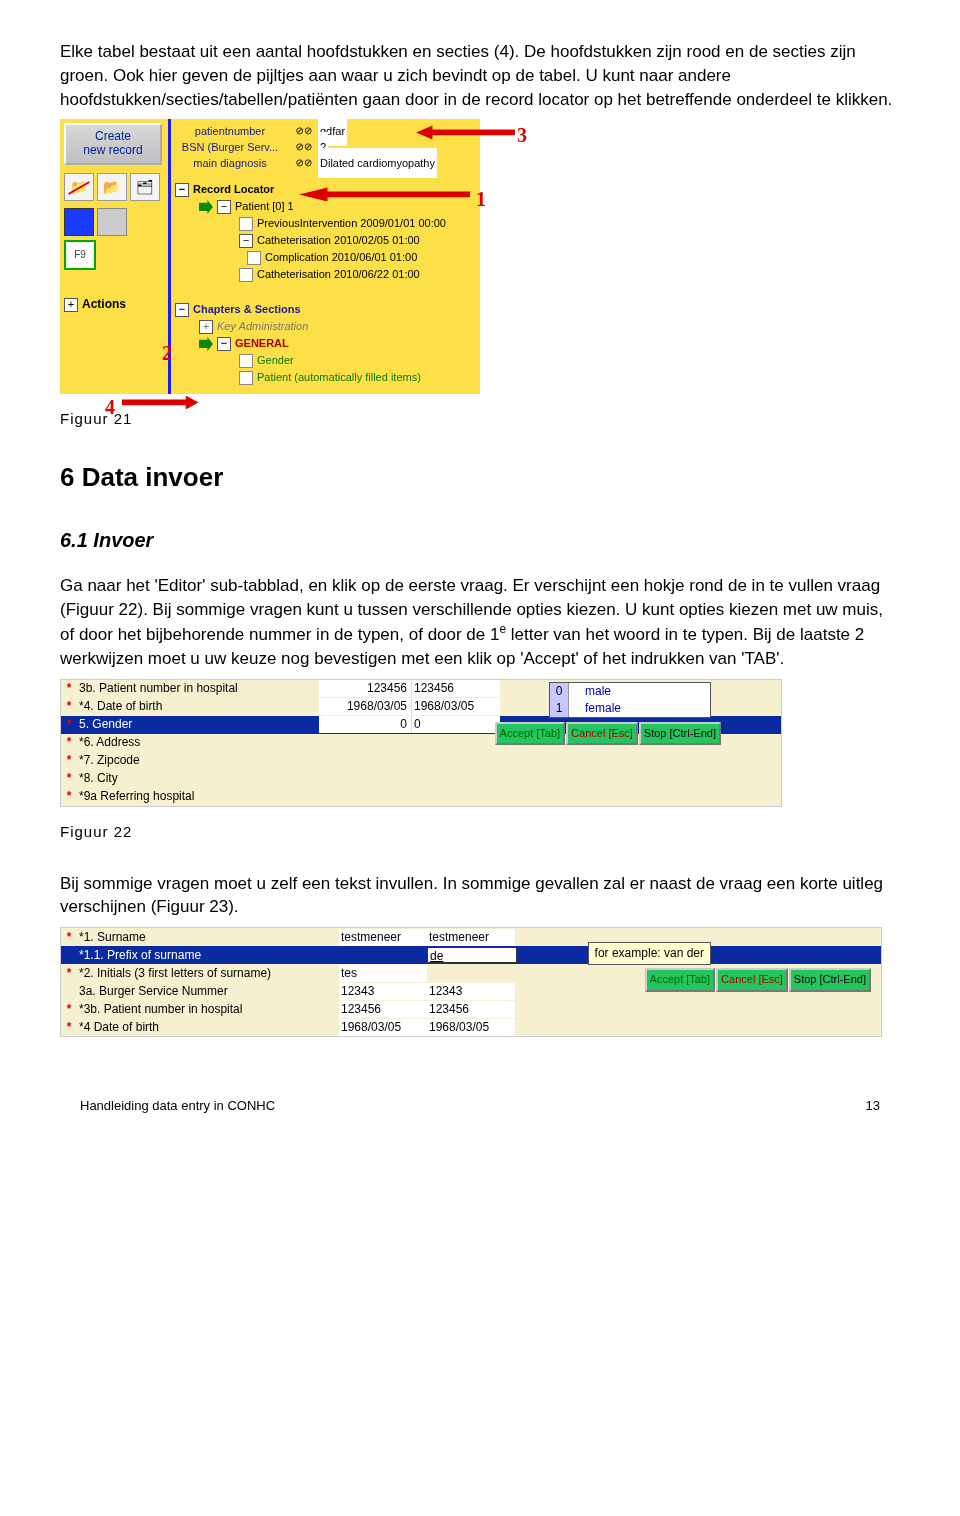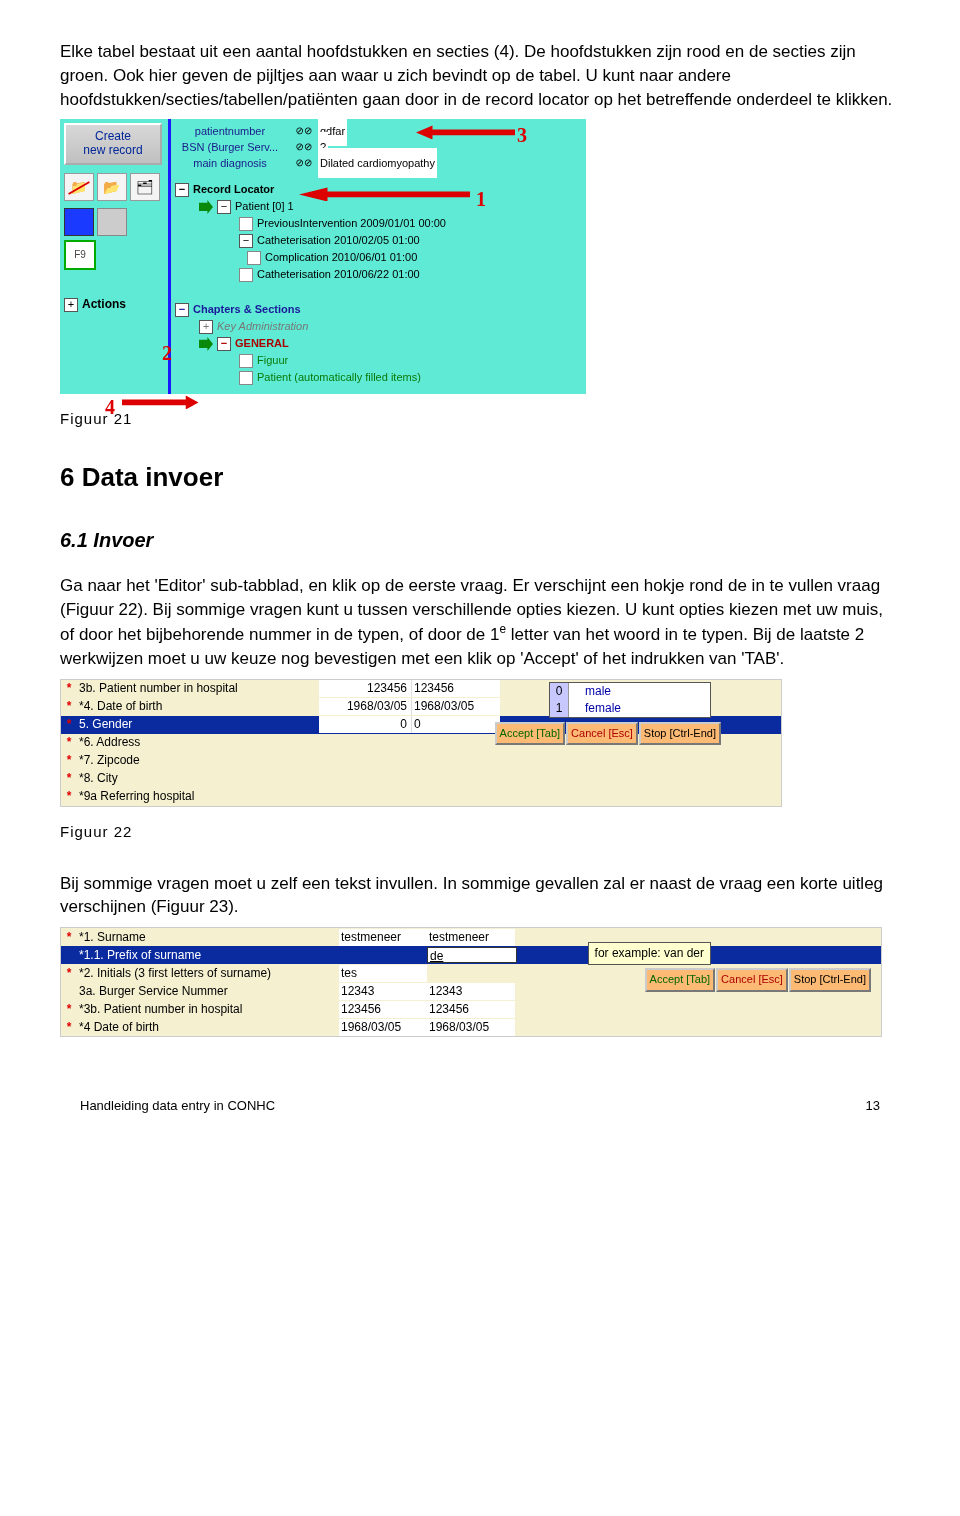--- a/index.html
+++ b/index.html
@@ -34,22 +34,22 @@
   }
   .footer {
     display: flex;
     justify-content: space-between;
     font-size: 13px;
     margin-top: 60px;
     padding: 0 20px;
   }
   
   .fig21 {
-    background: #5eead4;
-    width: 526px;
+    background: #fde047;
+    width: 420px;
     position: relative;
     font-family: Tahoma, Arial, sans-serif;
     font-size: 12px;
     color: #000;
     padding-bottom: 8px;
   }
   .fig21 .topbar {
     display: flex;
     align-items: flex-start;
   }
@@ -192,21 +192,21 @@
     background: #fff; border: 1px solid #555; font-size: 12px;
   }
   .fig22 .dropdown .opt { display: flex; height: 17px;}
   .fig22 .dropdown .opt .k { width: 18px; background: #c8c8ff; border-right: 1px solid #999; text-align: center; }
   .fig22 .dropdown .opt .v { padding-left: 16px; color: #00a; }
   .fig22 .btnrow {
     position: absolute; right: 60px; top: 42px; display: flex; gap: 1px;
   }
   .mini-btn {
     font-size: 11px; padding: 2px 3px; border: 2px outset #ccc;
-    background: #fdba74;
+    background: #22c55e;
   }
   .mini-btn.green { color: #060; }
   .mini-btn.red { color: #a00; }
 
   
   .fig23 {
     width: 820px; font-family: Tahoma, Arial, sans-serif; font-size: 12px;
     background: #f4f0d0; border: 1px solid #ccc; position: relative;
   }
   .fig23 .row {
@@ -312,21 +312,21 @@
       <span class="plusminus">+</span>
       <span>Key Administration</span>
     </div>
     <div class="tree-row redtxt indent1">
       <span class="green-arrow"></span>
       <span class="plusminus">−</span>
       <span>GENERAL</span>
     </div>
     <div class="tree-row indent2" style="color:#0a7a0a;">
       <span class="box"></span>
-      <span>Figuur</span>
+      <span>Gender</span>
     </div>
     <div class="tree-row indent2" style="color:#0a7a0a;">
       <span class="box"></span>
       <span>Patient (automatically filled items)</span>
     </div>
   </div>
 
   <div class="red-num n1">1</div>
   <div class="red-num n2">2</div>
   <div class="red-num n3">3</div>

